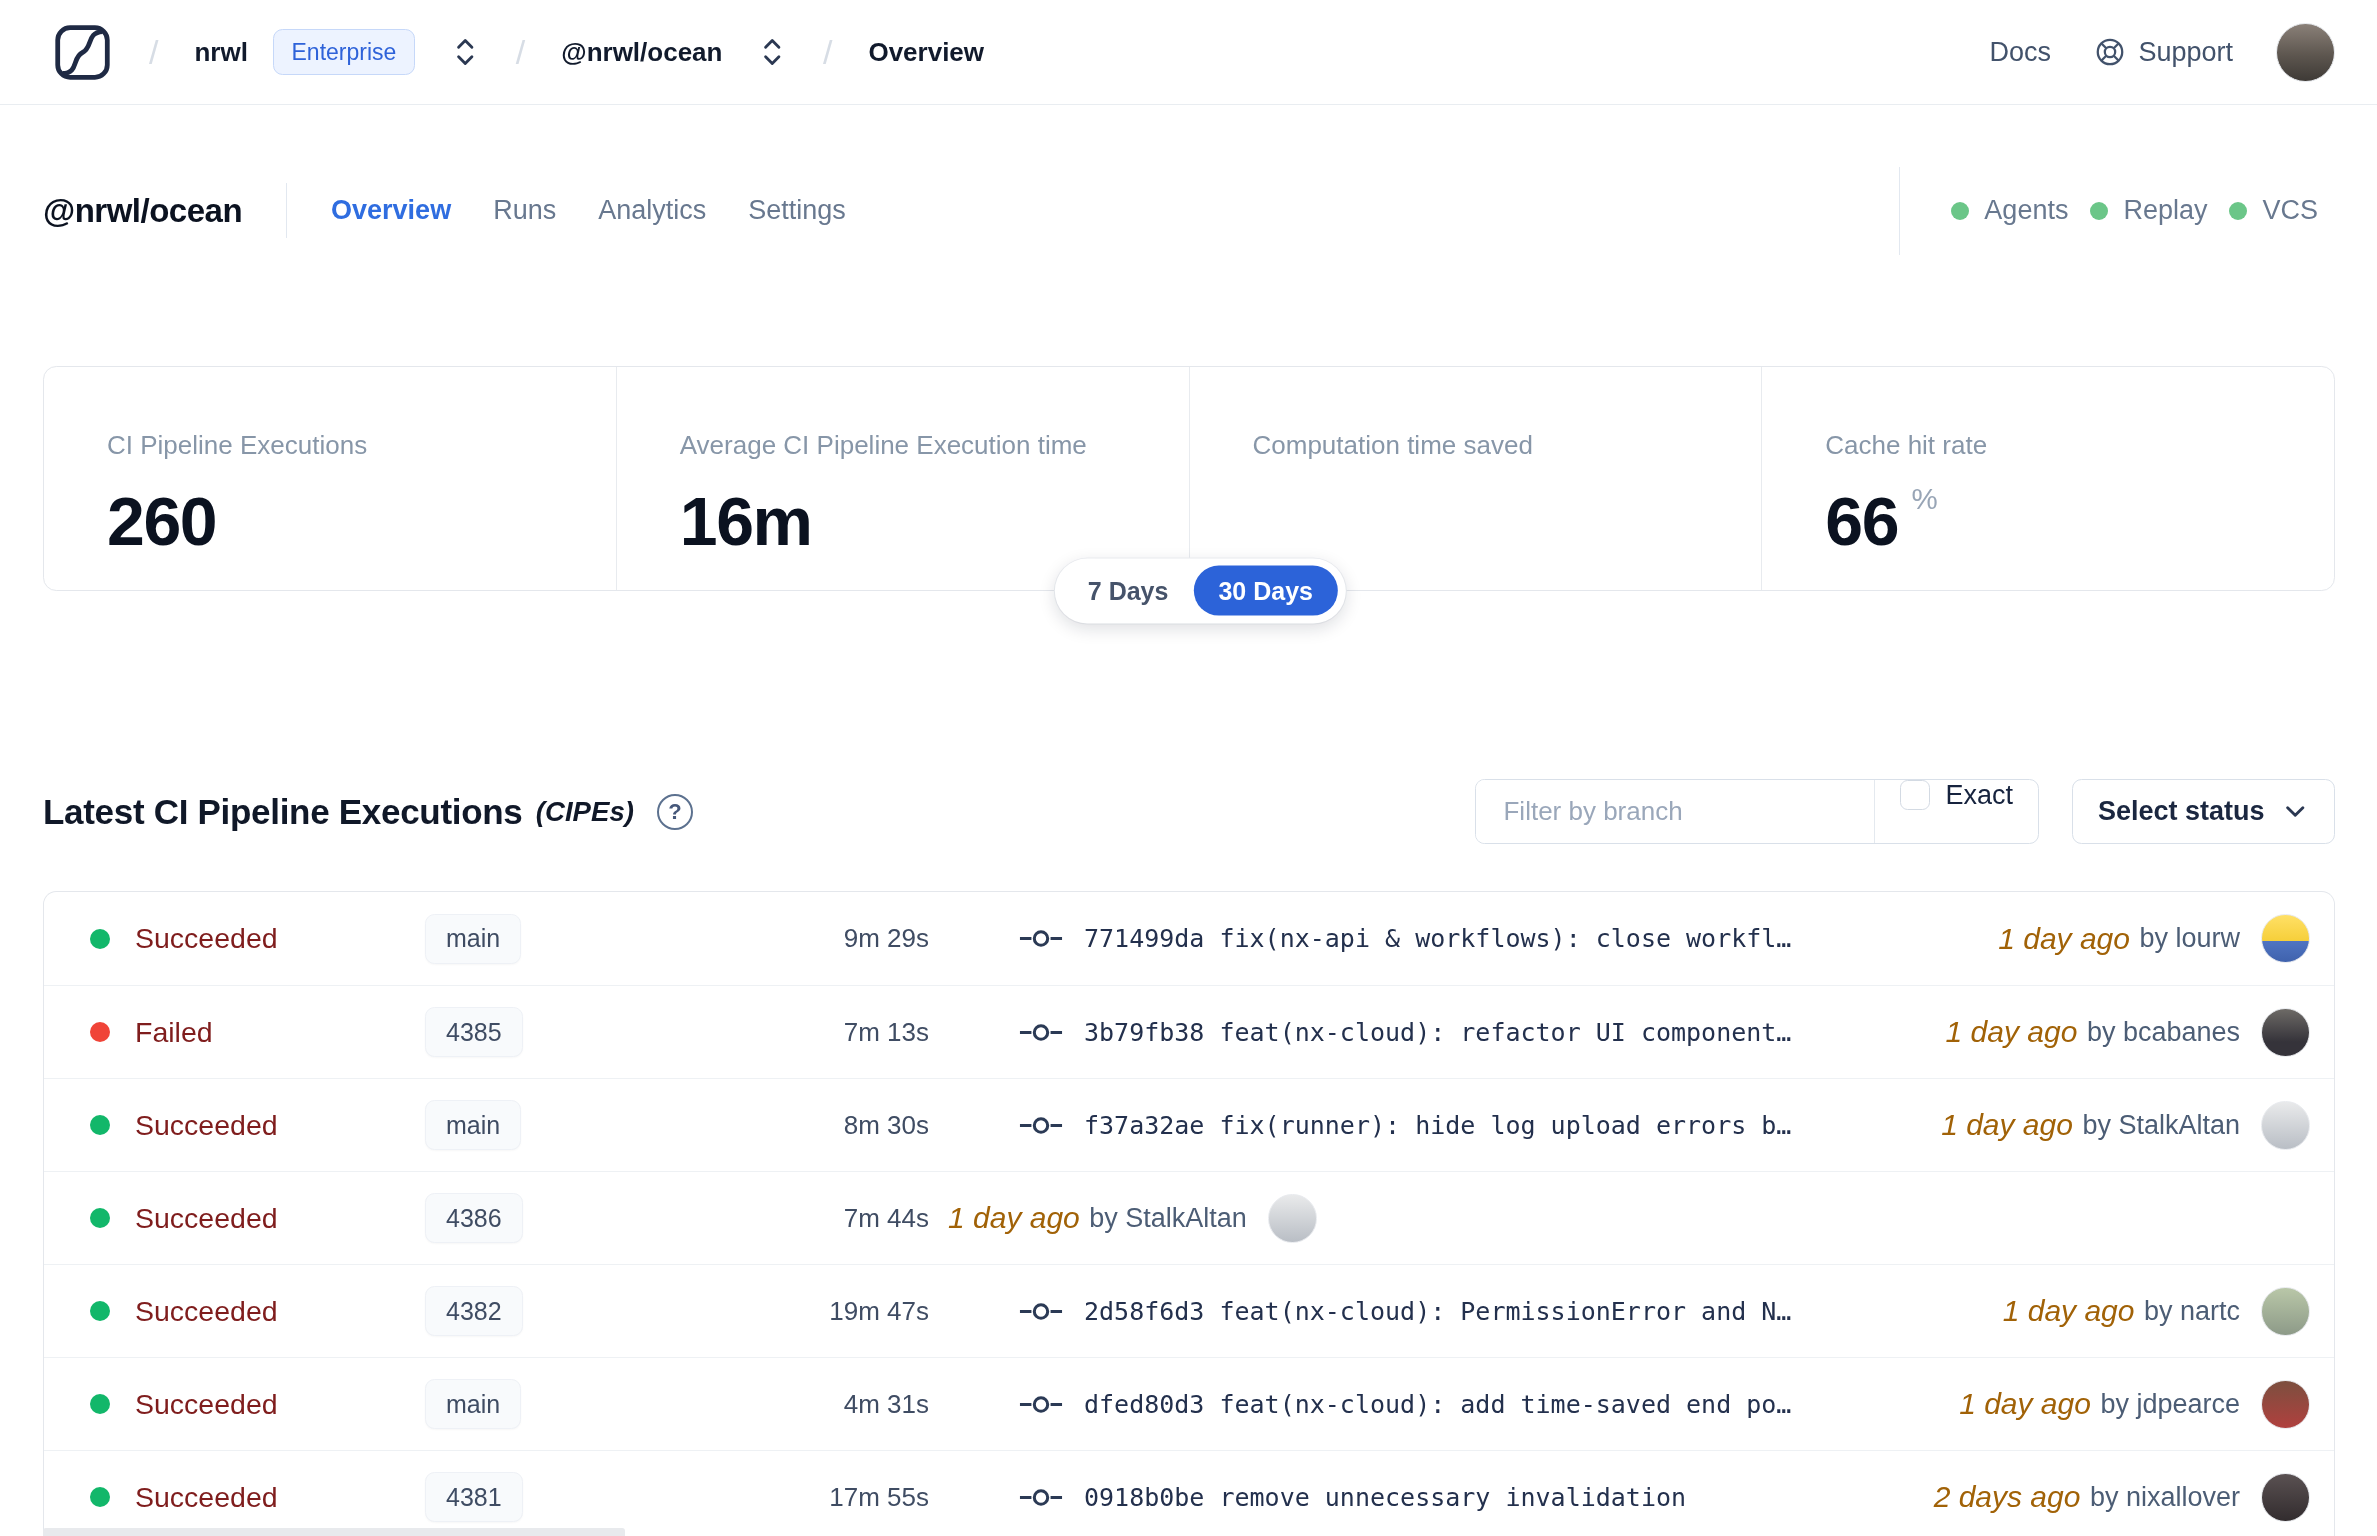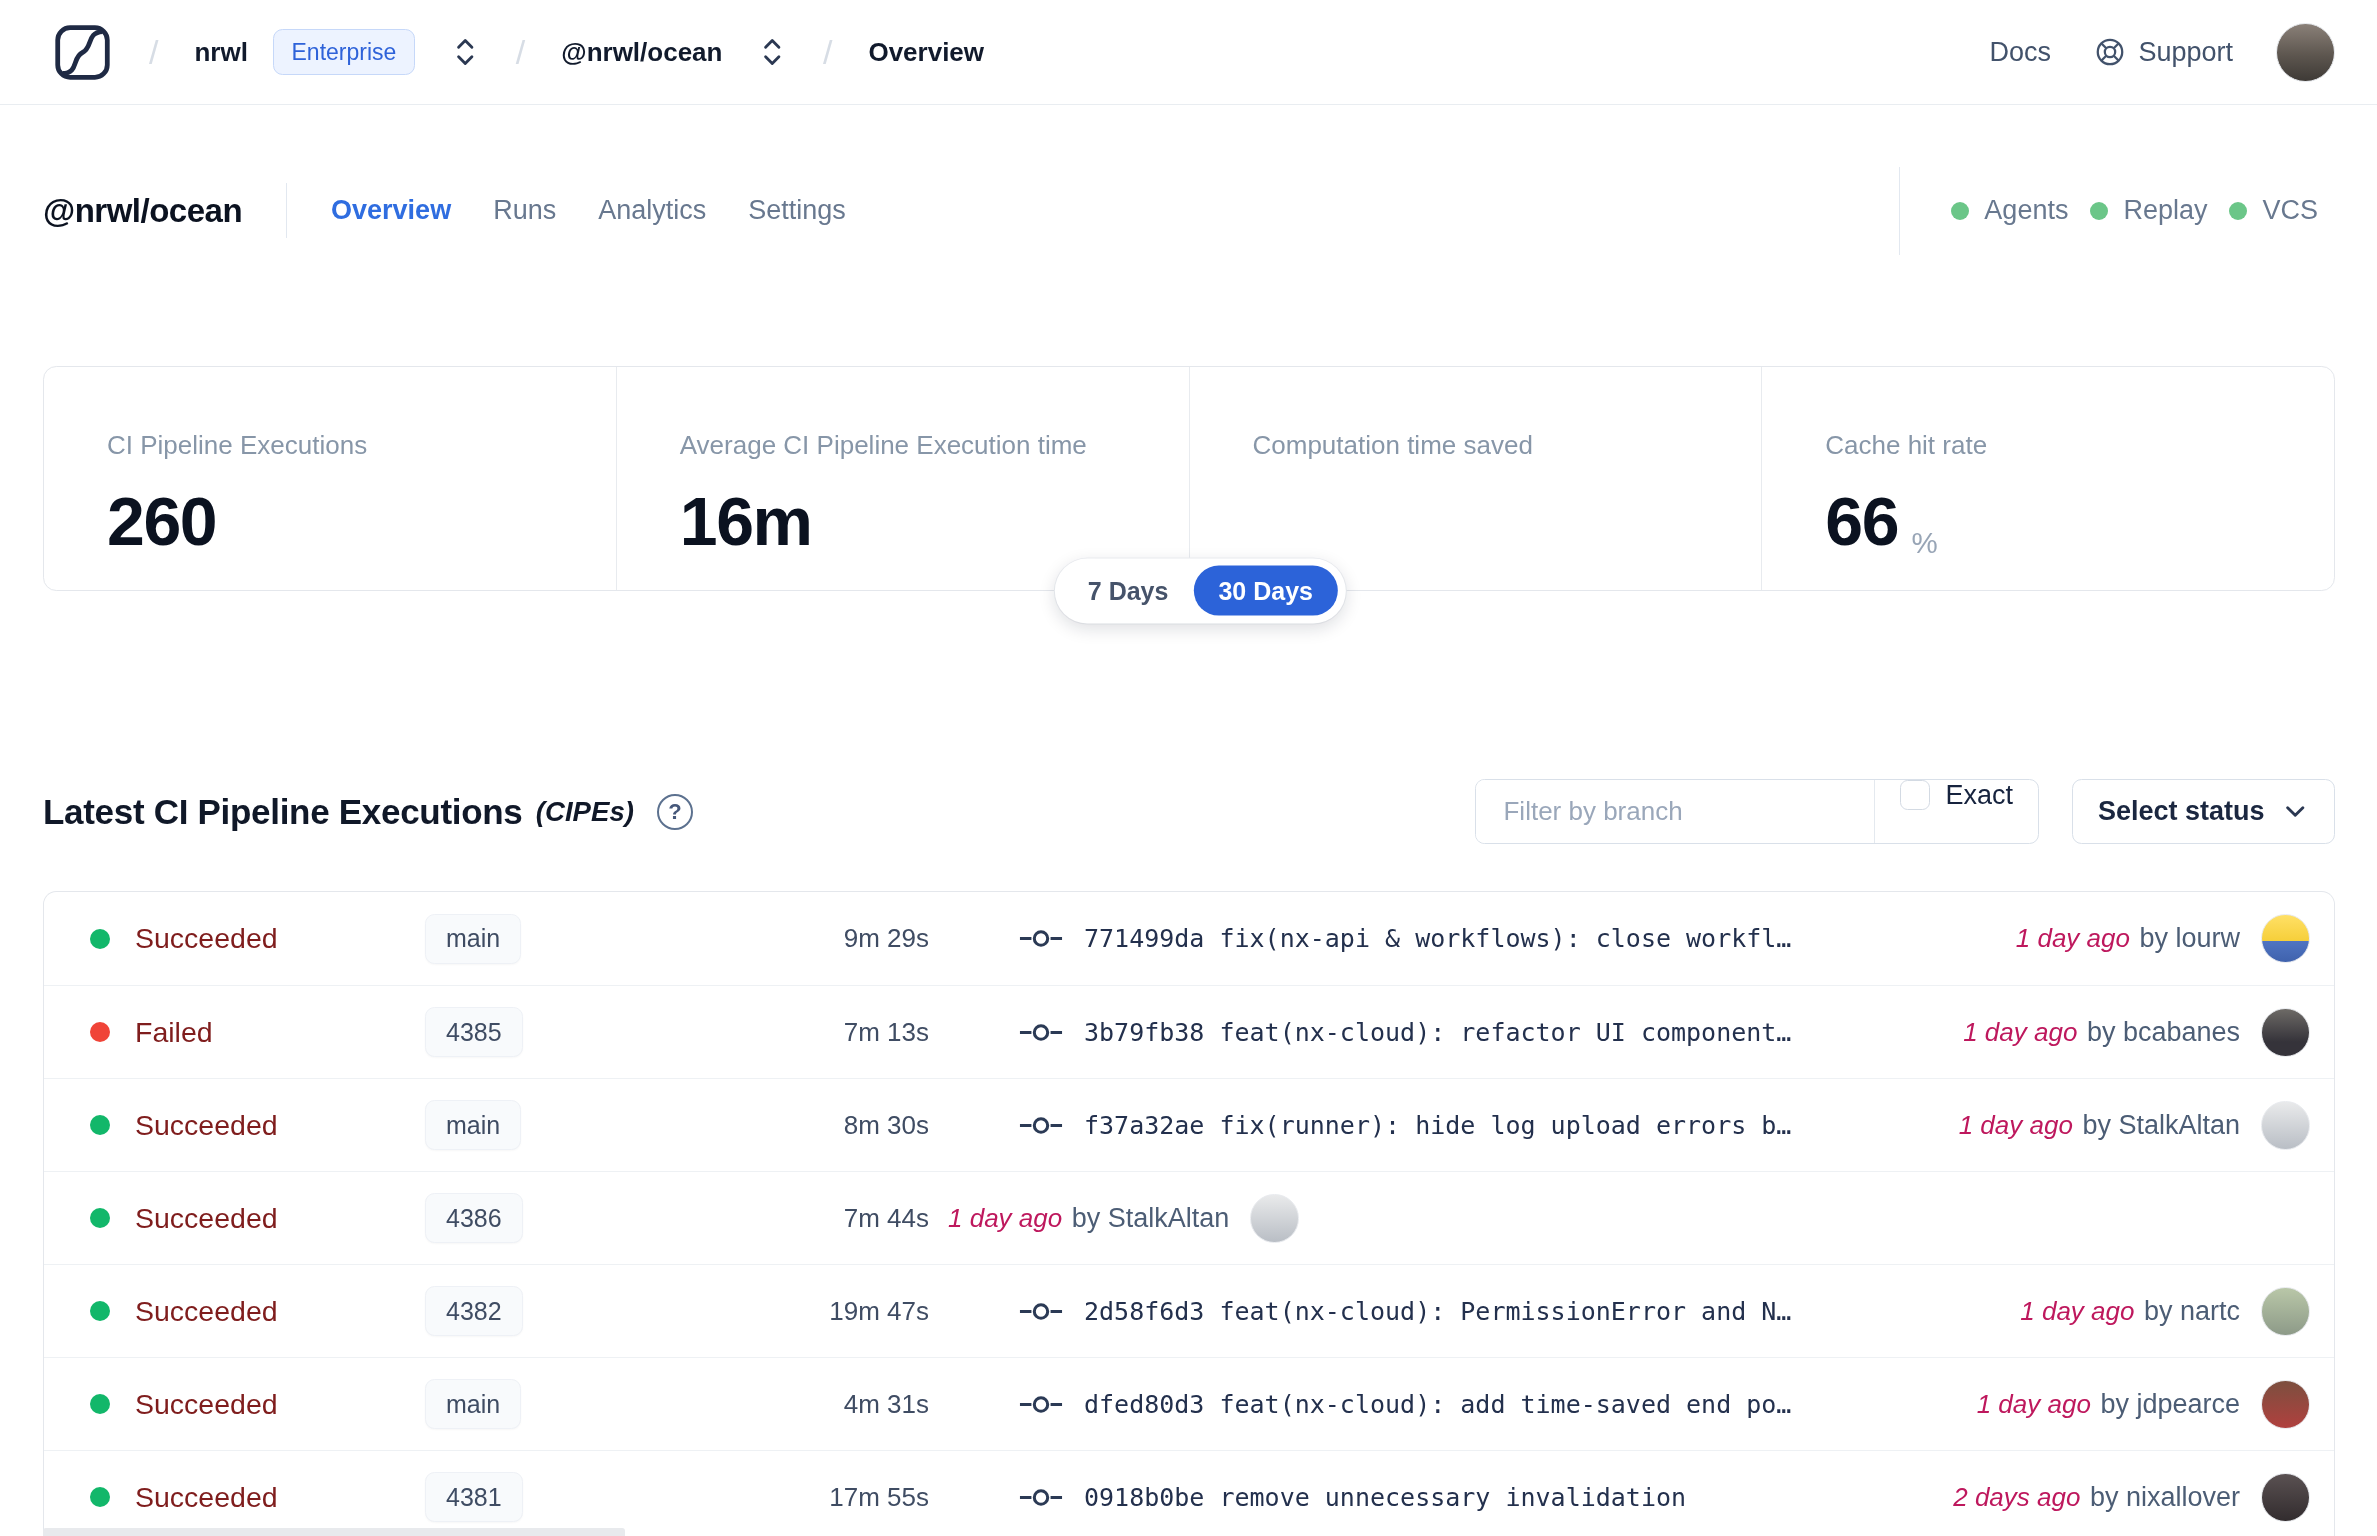--- a/index.html
+++ b/index.html
@@ -37,21 +37,21 @@
   .ind-label { font-size:27px; color:#68788f; }
 
   
   .stats-wrap { margin:124px 43px 0 43px; position:relative; }
   .stats-card { display:flex; border:1px solid #e4e7ec; border-radius:13.3px; height:225px;
     background:#fff; overflow:hidden; }
   .stat-cell { flex:1; padding:63px 38px 0 63px; }
   .stat-cell + .stat-cell { border-left:1px solid #e8ebef; }
   .stat-label { font-size:26px; font-weight:500; color:#8796a8; }
   .stat-value { margin-top:21px; font-size:68px; font-weight:700; color:#0b1220;
-    letter-spacing:-1.4px; display:flex; align-items:flex-end; gap:13.3px; }
+    letter-spacing:-1.4px; display:flex; align-items:flex-start; gap:13.3px; }
   .stat-suffix { font-size:29.5px; font-weight:500; color:#98a5b6; letter-spacing:0; }
 
   .range-toggle { position:absolute; bottom:0; left:calc(50% + 11.4px);
     transform:translate(-50%, 50%); background:#fff; border-radius:38px; padding:7.6px;
     display:flex; align-items:center; box-shadow:0 4.8px 17px rgba(15,23,42,.14), 0 0 0 1px #f1f3f6; }
   .range-opt { font-size:25px; font-weight:600; color:#46536a; padding:10.5px 25px;
     border-radius:28.5px; cursor:pointer; white-space:nowrap; }
   .range-opt.selected { background:#2c63d9; color:#ffffff; font-weight:700; }
 
   
@@ -85,21 +85,21 @@
   .st-dot { width:20px; height:20px; border-radius:50%; flex:0 0 auto; }
   .st-label { font-size:28.5px; font-weight:500; color:#7f1d1d; margin-left:25px; width:290px; }
   .badge-wrap { width:171px; display:flex; }
   .branch-badge { font-size:25px; color:#3f4c63; background:#f8fafc; border:1px solid #eef1f6;
     border-radius:9.5px; padding:9.5px 20px; box-shadow:0 1px 1.9px rgba(16,24,40,.03); }
   .dur { width:333px; text-align:right; font-size:26px; color:#3f4c63; }
   .commit { display:flex; align-items:center; gap:21px; margin-left:90px; flex:1; min-width:0; }
   .commit-text { font-family:"DejaVu Sans Mono", monospace; font-size:25px; color:#23304d;
     white-space:nowrap; overflow:hidden; }
   .meta { display:flex; align-items:center; gap:9.5px; white-space:nowrap; margin-left:19px; }
-  .meta em { font-size:26px; font-style:italic; color:#be185d; }
+  .meta em { font-size:30px; font-style:italic; color:#a16207; }
   .meta .author { font-size:27px; font-weight:500; color:#4c5d75; }
   .row-avatar { width:49px; height:49px; border-radius:50%; margin-left:21px; flex:0 0 auto;
     border:1px solid #e8eaee; }
 
   .peek-strip { position:absolute; left:43px; bottom:0; width:582px; height:9.5px;
     background:#e8eaed; border-radius:2.9px 2.9px 0 0; }
 
   svg { display:block; }
 </style>
 </head>

